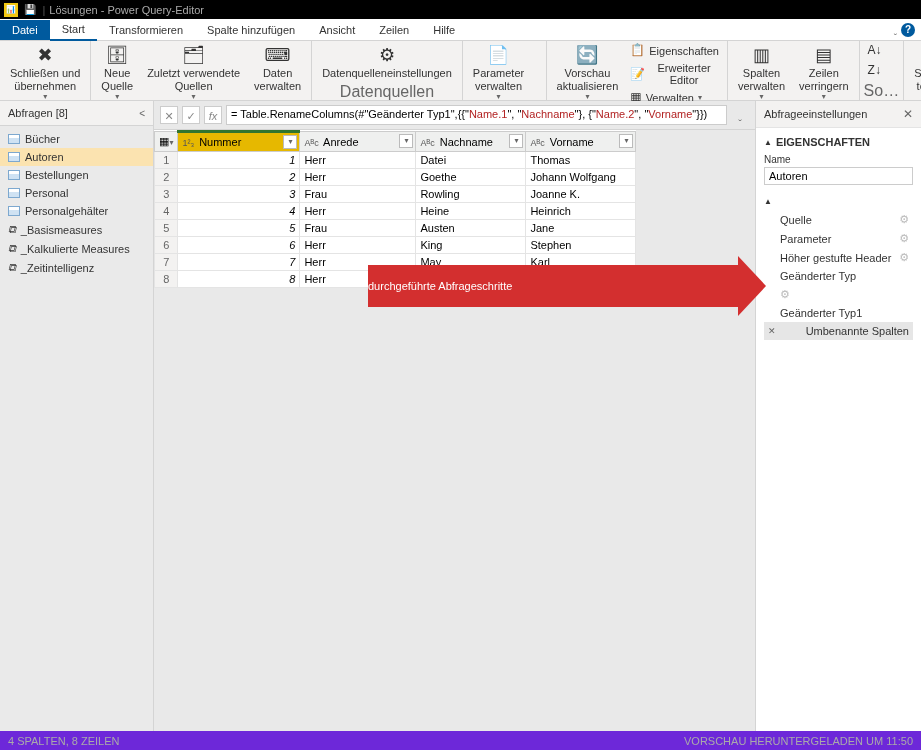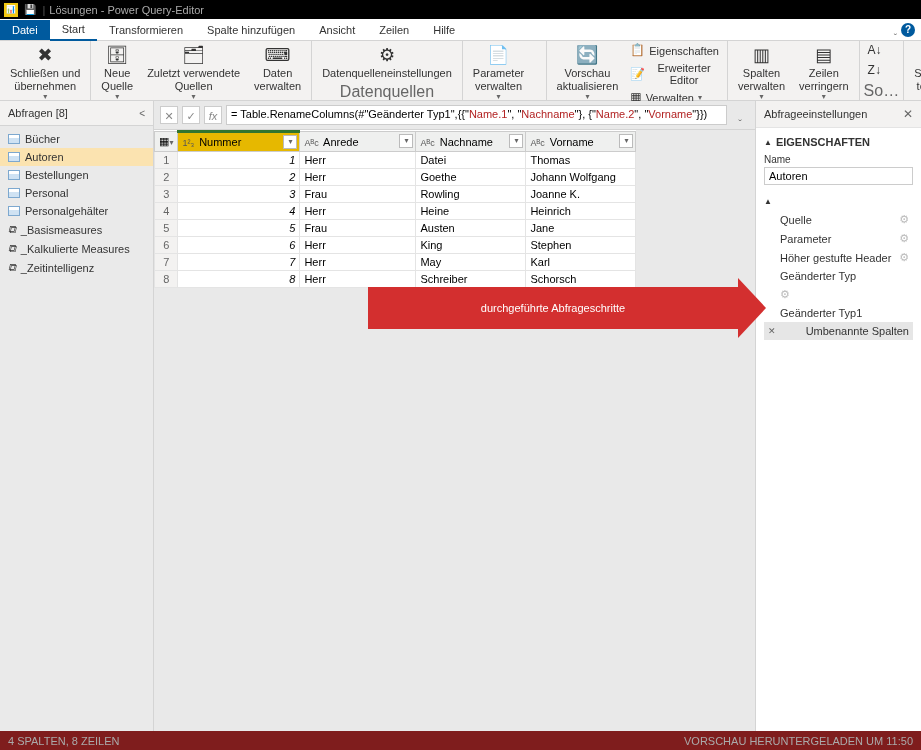--- a/index.html
+++ b/index.html
@@ -69,24 +69,24 @@
 .sr-section-title .tri { font-size: 8px; }
 .sr-label { font-size: 10px; color: #333; padding: 2px 0; }
 .sr-input { width: 100%; border: 1px solid #ccc; padding: 2px 4px; font-size: 11px; }
 .sr-link { color: #0066cc; font-size: 10px; padding: 4px 0; cursor: pointer; }
 .steps-list { }
 .step-item { padding: 3px 4px 3px 16px; font-size: 11px; color: #333; cursor: pointer; display: flex; justify-content: space-between; align-items: center; }
 .step-item .gear { color: #bbb; font-size: 11px; }
 .step-item.sel { background: #e6e6e6; padding-left: 4px; }
 .step-item.sel::before { content: "✕"; font-size: 9px; color: #666; margin-right: 4px; }
 
-.status-bar { background: #7f1d1d; color: #aaa; height: 19px; display: flex; align-items: center; padding: 0 8px; font-size: 10px; gap: 16px; }
+.status-bar { background: #6d28d9; color: #aaa; height: 19px; display: flex; align-items: center; padding: 0 8px; font-size: 10px; gap: 16px; }
 .status-right { margin-left: auto; }
 
-.annotation-arrow { position: absolute; top: 287px; left: 368px; width: 370px; height: 42px; background: #d32f2f; color: #fff; font-size: 20px; display: flex; align-items: center; justify-content: center; font-weight: normal; }
+.annotation-arrow { position: absolute; top: 265px; left: 368px; width: 370px; height: 42px; background: #d32f2f; color: #fff; font-size: 20px; display: flex; align-items: center; justify-content: flex-start; font-weight: normal; }
 .annotation-arrow::after { content: ""; position: absolute; right: -28px; top: -9px; width: 0; height: 0; border-top: 30px solid transparent; border-bottom: 30px solid transparent; border-left: 28px solid #d32f2f; }
 </style>
 </head>
 <body>
 
 <div class="title-bar">
   <span class="title-icon">📊</span>
   <span class="title-save">💾</span>
   <span class="title-sep">|</span>
   <span class="title-text">Lösungen - Power Query-Editor</span>

